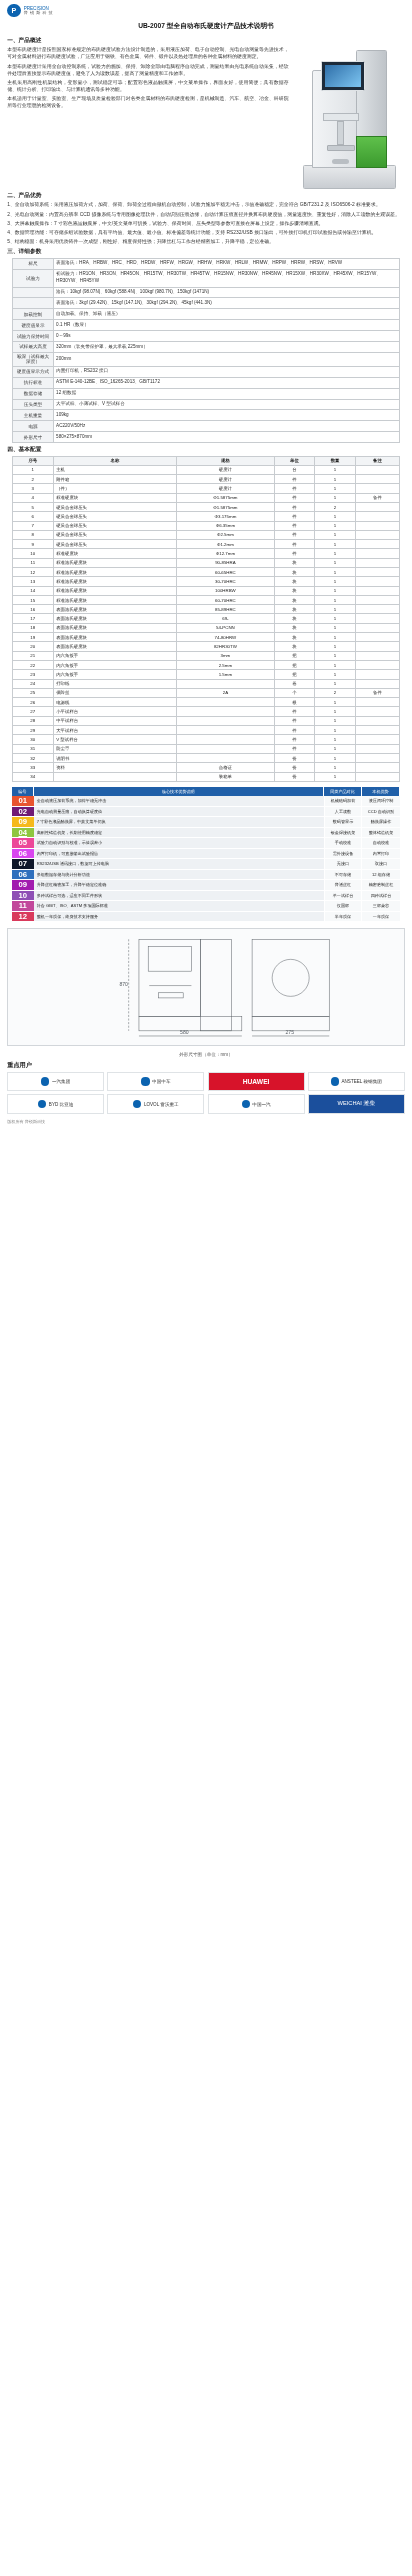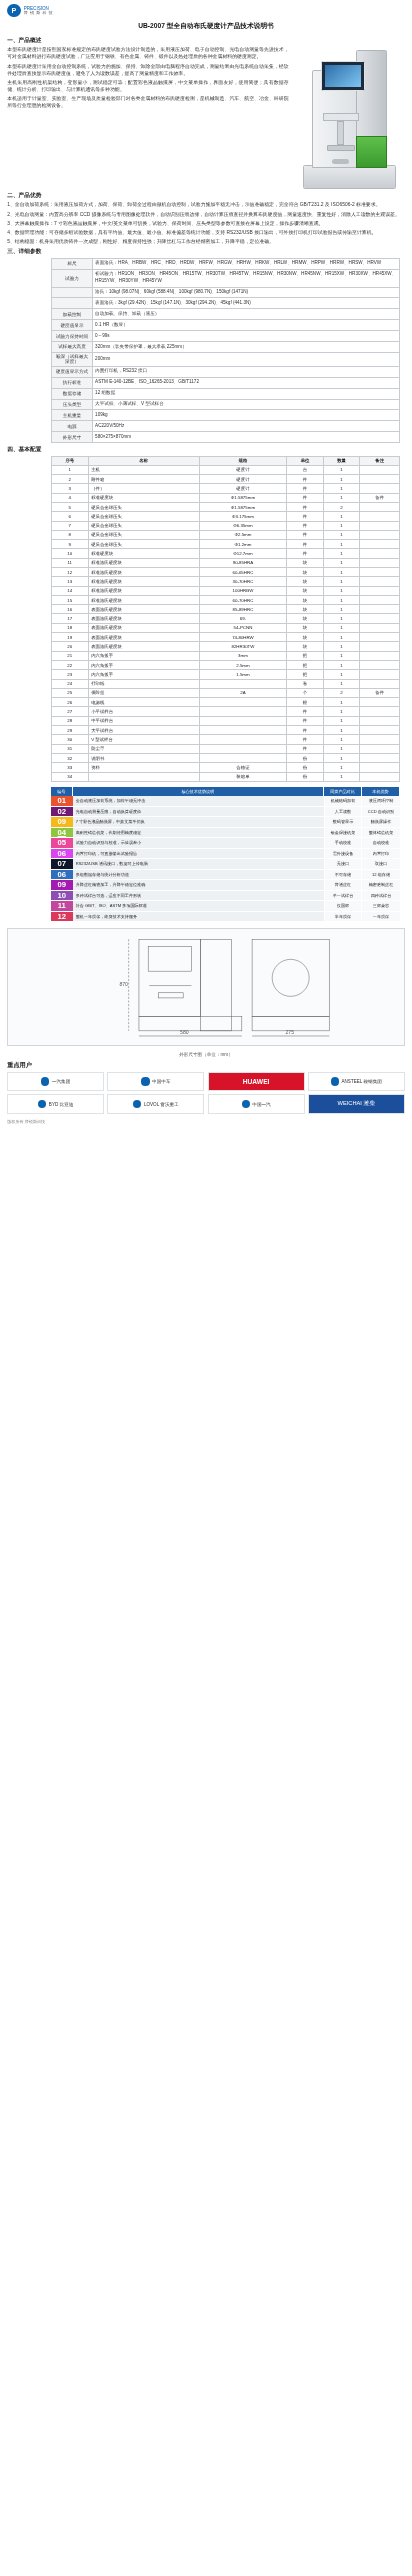--- a/index.html
+++ b/index.html
@@ -52,21 +52,21 @@
   .m-arm  { position:absolute; left:29px; bottom:68px; width:36px; height:8.2px; background:#e3e7ea; border:0.5px solid #b3b8bd;}
   .m-anvil{ position:absolute; left:33px; bottom:38px; width:28px; height:6.2px; background:#c7ccd1; border:0.5px solid #a9aeb3; border-radius:1px;}
   .m-stem { position:absolute; left:43px; bottom:44px; width:7.2px; height:24px; background:#cfd4d8; border:0.5px solid #aeb3b8;}
   .m-wheel{ position:absolute; left:38px; bottom:25px; width:17.5px; height:5.2px; background:#b9bec3; border-radius:2.6px;}
 
   
   .tbl { width: 100%; border-collapse: collapse; font-size: 4.6px; }
   .tbl td, .tbl th { border: 0.5px solid #c8ccd0; padding: 1.5px 2.1px; vertical-align: middle; }
   .tbl .lbl { background:#f2f4f6; text-align:center; width: 41px; color:#333; }
   .tbl .val { background:#fff; color:#333; line-height:1.5; }
-  .spec-wrap { padding: 0 12px; margin-left: 39px; }
+  .spec-wrap { padding: 0 12px; }
 
   
   .acc-tbl { width:100%; border-collapse: collapse; font-size: 4.4px; }
   .acc-tbl th { background:#f2f4f6; border:0.5px solid #c8ccd0; padding:1.5px 1px; font-weight:bold; }
   .acc-tbl td { border:0.5px solid #c8ccd0; padding:1px 1.5px; text-align:center; height:9.3px; }
   .acc-tbl td.name { text-align:left; padding-left:2.6px; }
 
   
   .feat-head { display:flex; font-size:4.1px; color:#fff; background:#1f5fa8; margin-top:5.2px;}
   .feat-head div { padding:2.1px 1px; text-align:center; border-right:0.5px solid #fff;}

